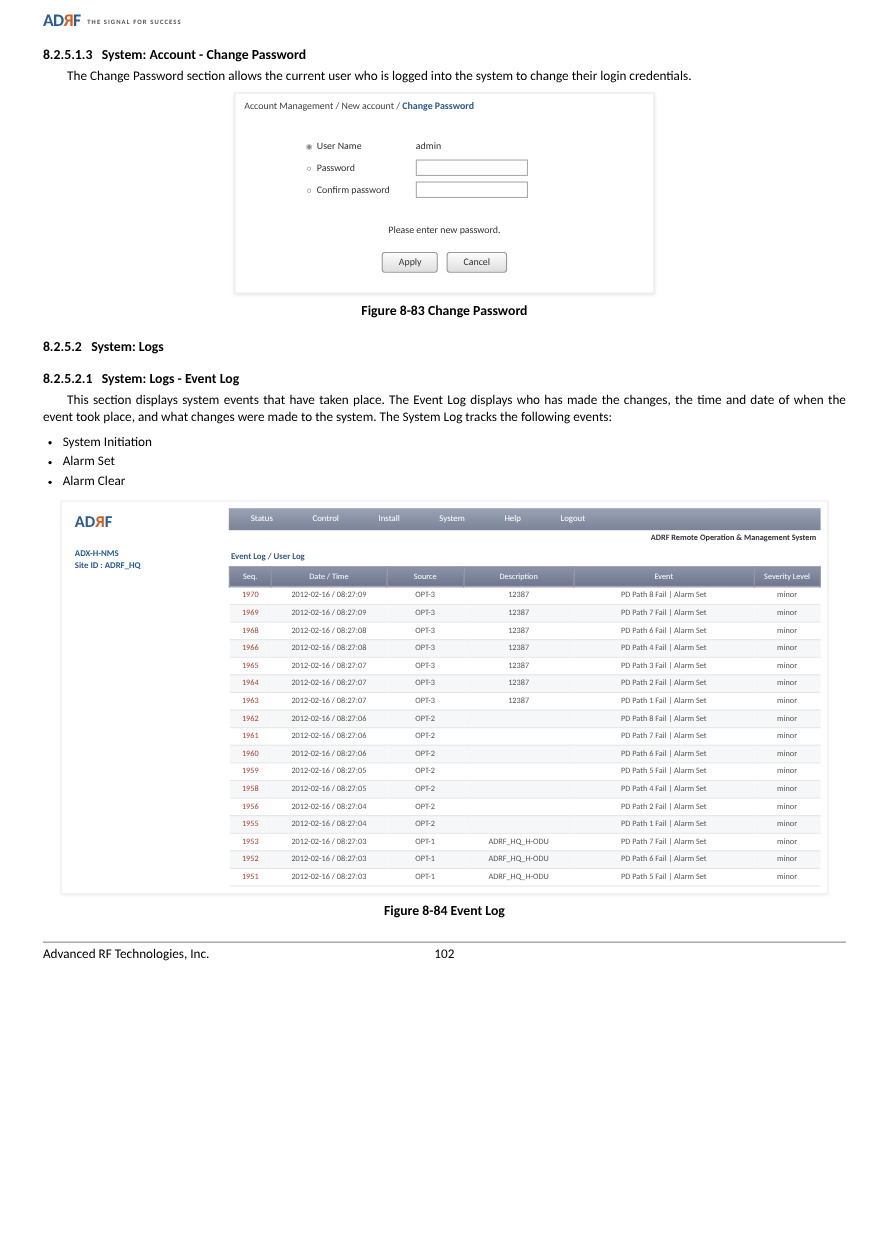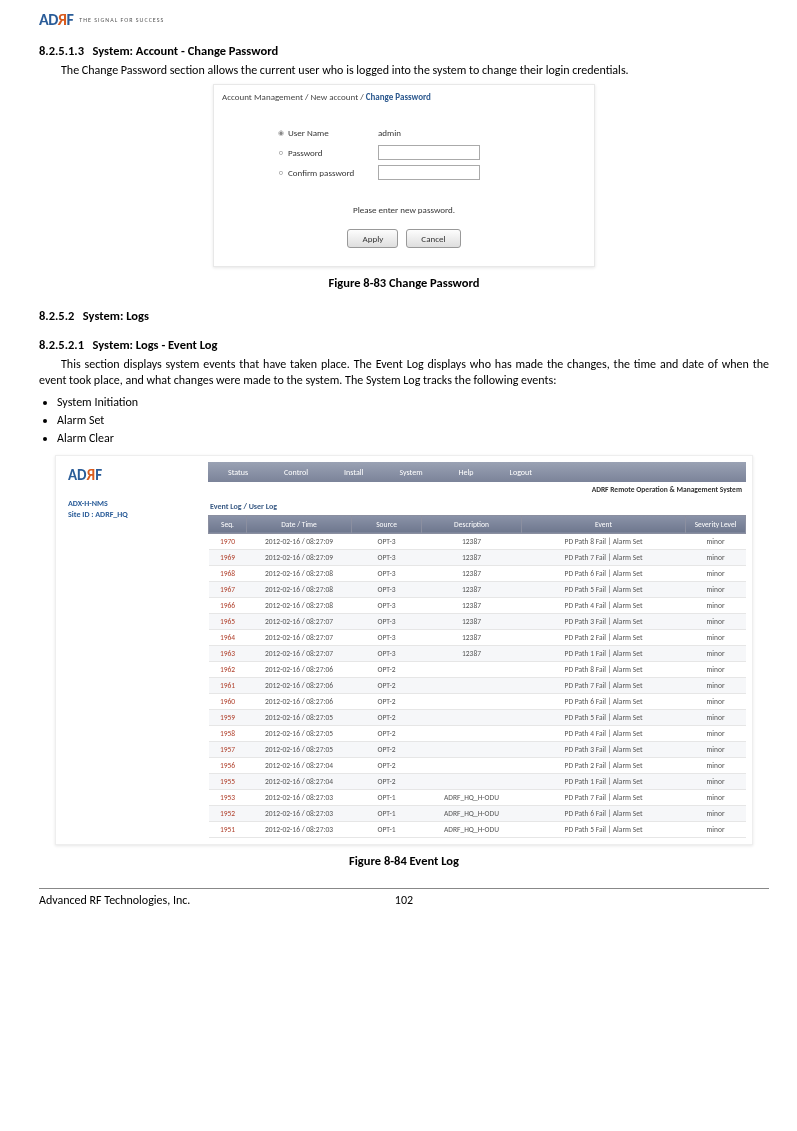--- a/index.html
+++ b/index.html
@@ -26,20 +26,21 @@
     font-size: 16px;
     letter-spacing: -0.5px;
   }
   .logo-adrf .blue { color: #2a5c98; }
   .logo-adrf .orange { color: #d85b1e; }
   .tagline {
     font-size: 6px;
     letter-spacing: 1px;
     color: #555;
     text-transform: uppercase;
+    font-weight: bold;
   }
   .h3 {
     font-weight: bold;
     font-size: 12.5px;
     margin: 14px 0 4px 0;
   }
   .indent-h3 { margin-left: 0; }
   .body-text {
     font-size: 12px;
     text-align: justify;
@@ -327,28 +328,20 @@
               </tr>
               <tr>
                 <td class="seq">1968</td>
                 <td>2012-02-16 / 08:27:08</td>
                 <td>OPT-3</td>
                 <td>12387</td>
                 <td>PD Path 6 Fail | Alarm Set</td>
                 <td>minor</td>
               </tr>
               <tr>
-                <td class="seq">1967</td>
-                <td>2012-02-16 / 08:27:08</td>
-                <td>OPT-3</td>
-                <td>12387</td>
-                <td>PD Path 5 Fail | Alarm Set</td>
-                <td>minor</td>
-              </tr>
-              <tr>
                 <td class="seq">1966</td>
                 <td>2012-02-16 / 08:27:08</td>
                 <td>OPT-3</td>
                 <td>12387</td>
                 <td>PD Path 4 Fail | Alarm Set</td>
                 <td>minor</td>
               </tr>
               <tr>
                 <td class="seq">1965</td>
                 <td>2012-02-16 / 08:27:07</td>
@@ -404,28 +397,20 @@
                 <td></td>
                 <td>PD Path 5 Fail | Alarm Set</td>
                 <td>minor</td>
               </tr>
               <tr>
                 <td class="seq">1958</td>
                 <td>2012-02-16 / 08:27:05</td>
                 <td>OPT-2</td>
                 <td></td>
                 <td>PD Path 4 Fail | Alarm Set</td>
-                <td>minor</td>
-              </tr>
-              <tr>
-                <td class="seq">1957</td>
-                <td>2012-02-16 / 08:27:05</td>
-                <td>OPT-2</td>
-                <td></td>
-                <td>PD Path 3 Fail | Alarm Set</td>
                 <td>minor</td>
               </tr>
               <tr>
                 <td class="seq">1956</td>
                 <td>2012-02-16 / 08:27:04</td>
                 <td>OPT-2</td>
                 <td></td>
                 <td>PD Path 2 Fail | Alarm Set</td>
                 <td>minor</td>
               </tr>

